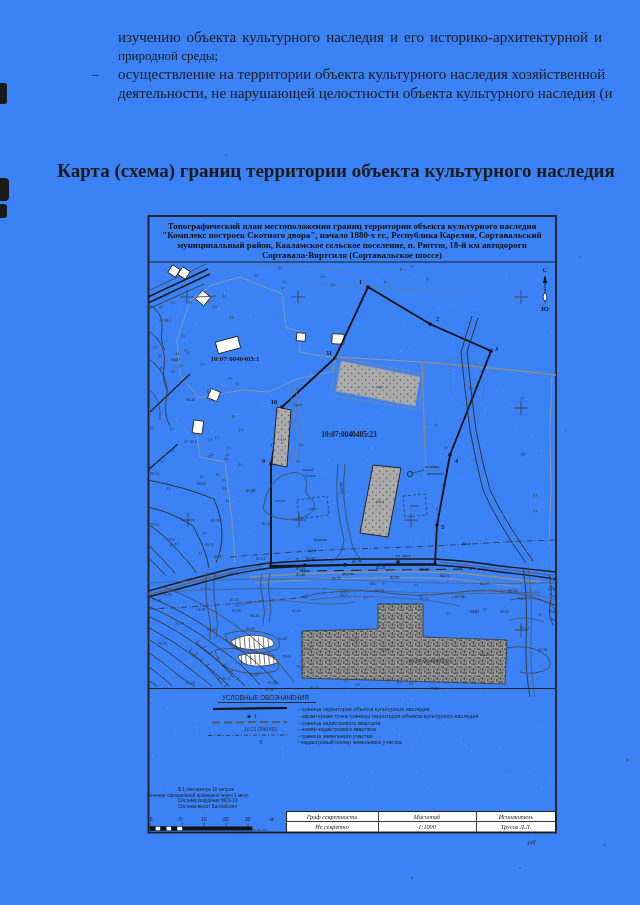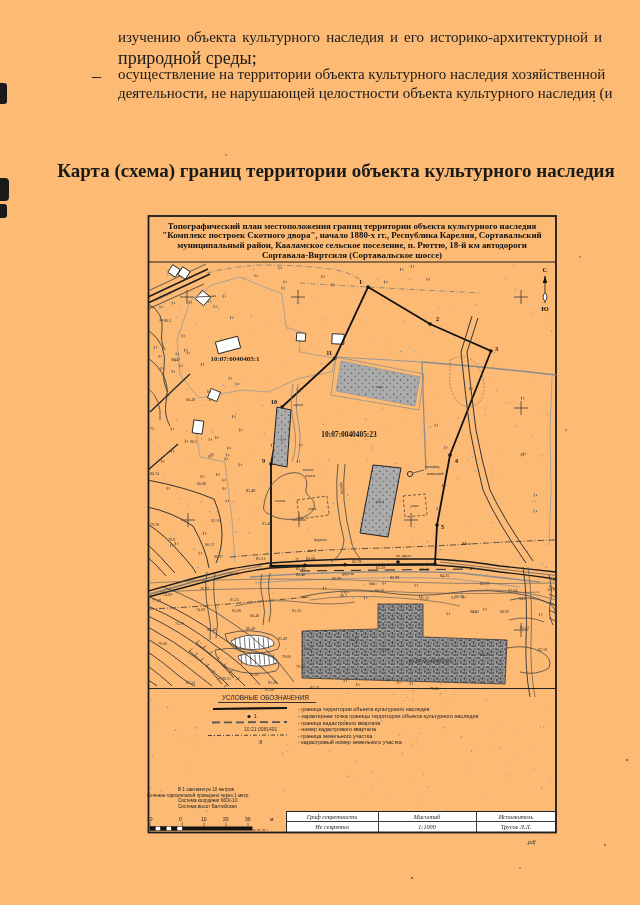--- a/index.html
+++ b/index.html
@@ -1,16 +1,16 @@
 <!DOCTYPE html>
 <html><head><meta charset="utf-8">
 <style>
 html,body{margin:0;padding:0;background:#fff;-webkit-font-smoothing:antialiased;}
-#page{position:relative;width:640px;height:905px;background:#fdba74;overflow:hidden;font-family:"Liberation Serif",serif;}
-.bl{position:absolute;font-size:18px;color:#1a1a1a;white-space:nowrap;}
+#page{position:relative;width:640px;height:905px;background:#3b82f6;overflow:hidden;font-family:"Liberation Serif",serif;}
+.bl{position:absolute;font-size:13px;color:#1a1a1a;white-space:nowrap;}
 .bj{position:absolute;font-size:15px;color:#1a1a1a;text-align:justify;text-align-last:justify;}
 .tt{position:absolute;font-size:19px;font-weight:bold;color:#1a1a1a;text-align:center;}
 svg{position:absolute;left:0;top:0;}
 </style></head>
 <body>
 <div id="page">
 
 <div style="position:absolute;left:0;top:83px;width:7px;height:21px;background:#1a1a1a;border-radius:0 3px 3px 0;"></div>
 
 <div style="position:absolute;left:0;top:178px;width:9px;height:23px;background:#1a1a1a;border-radius:0 4px 4px 0;"></div>

